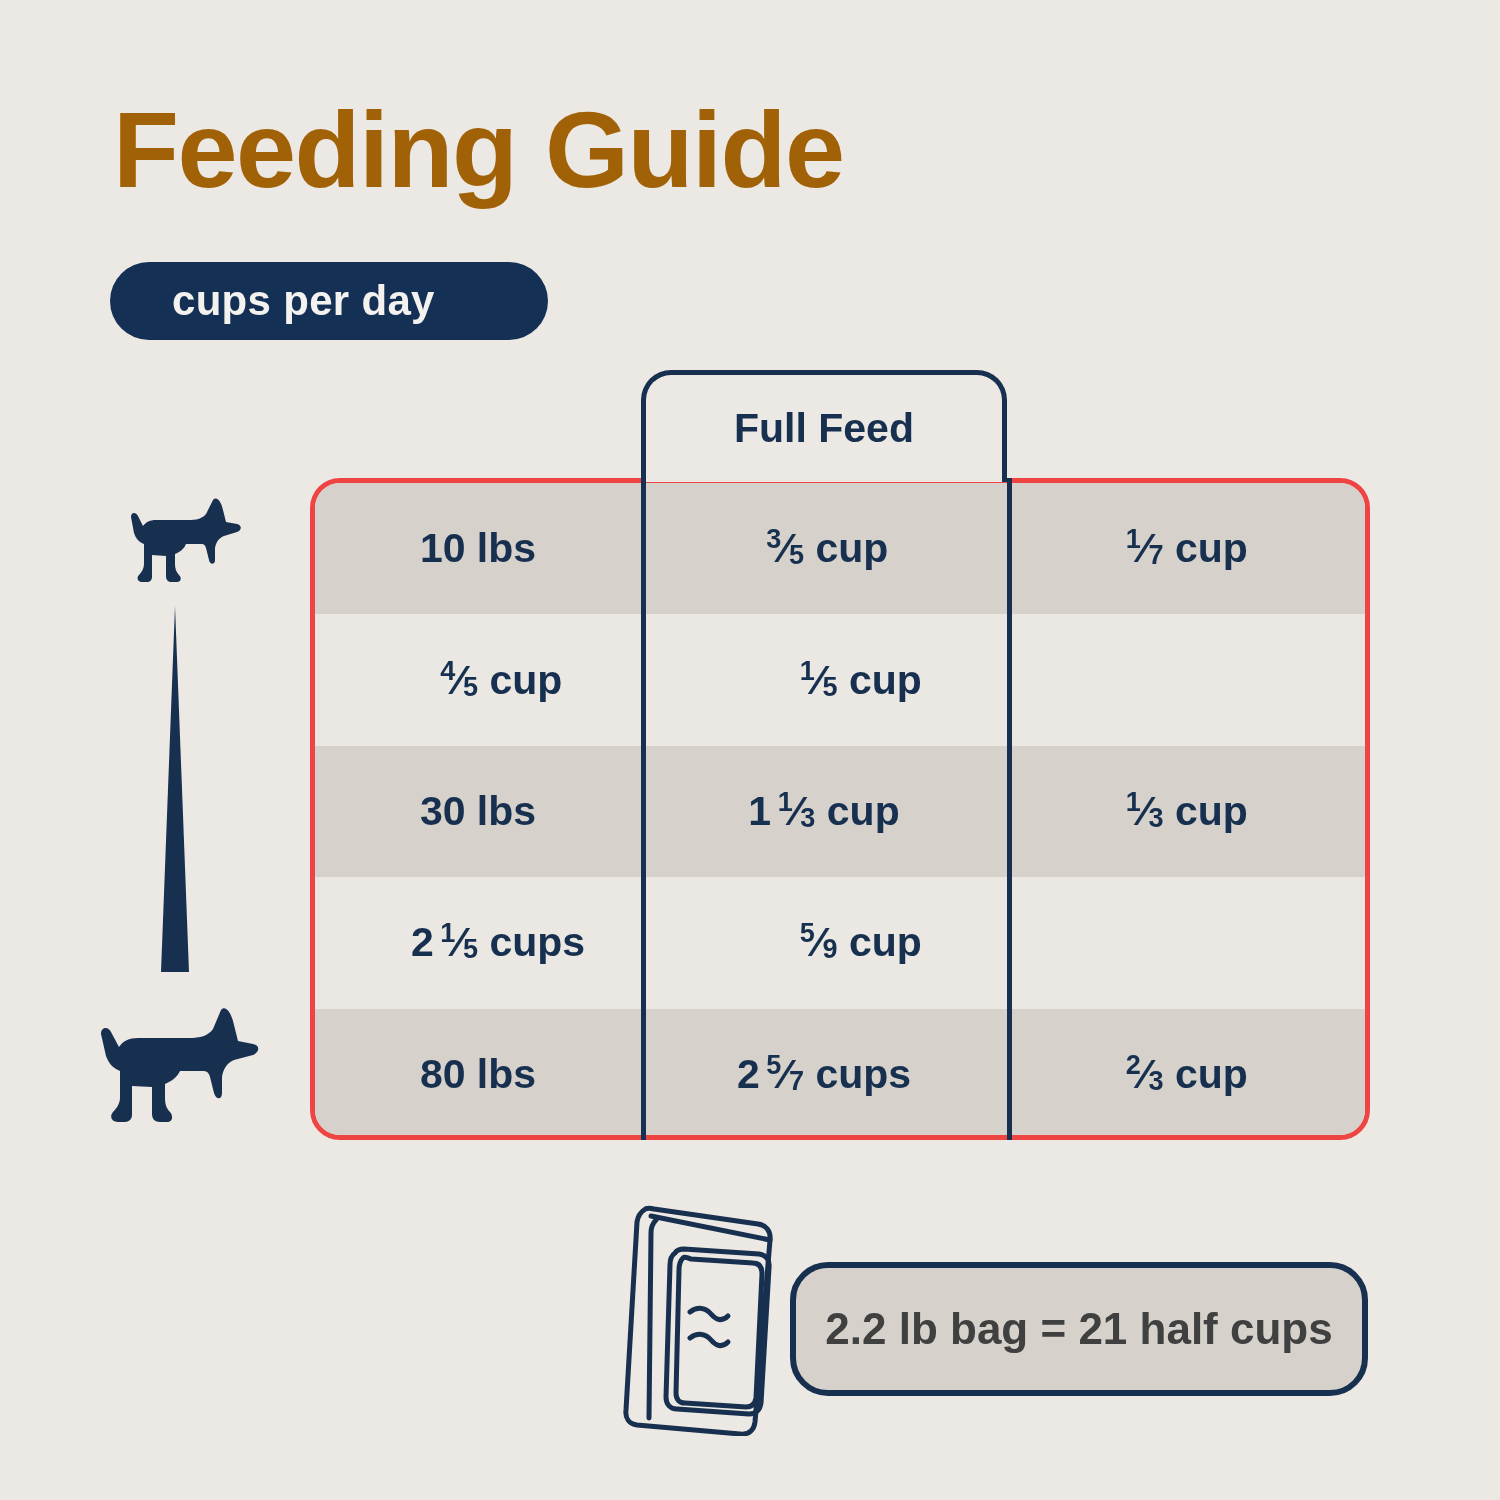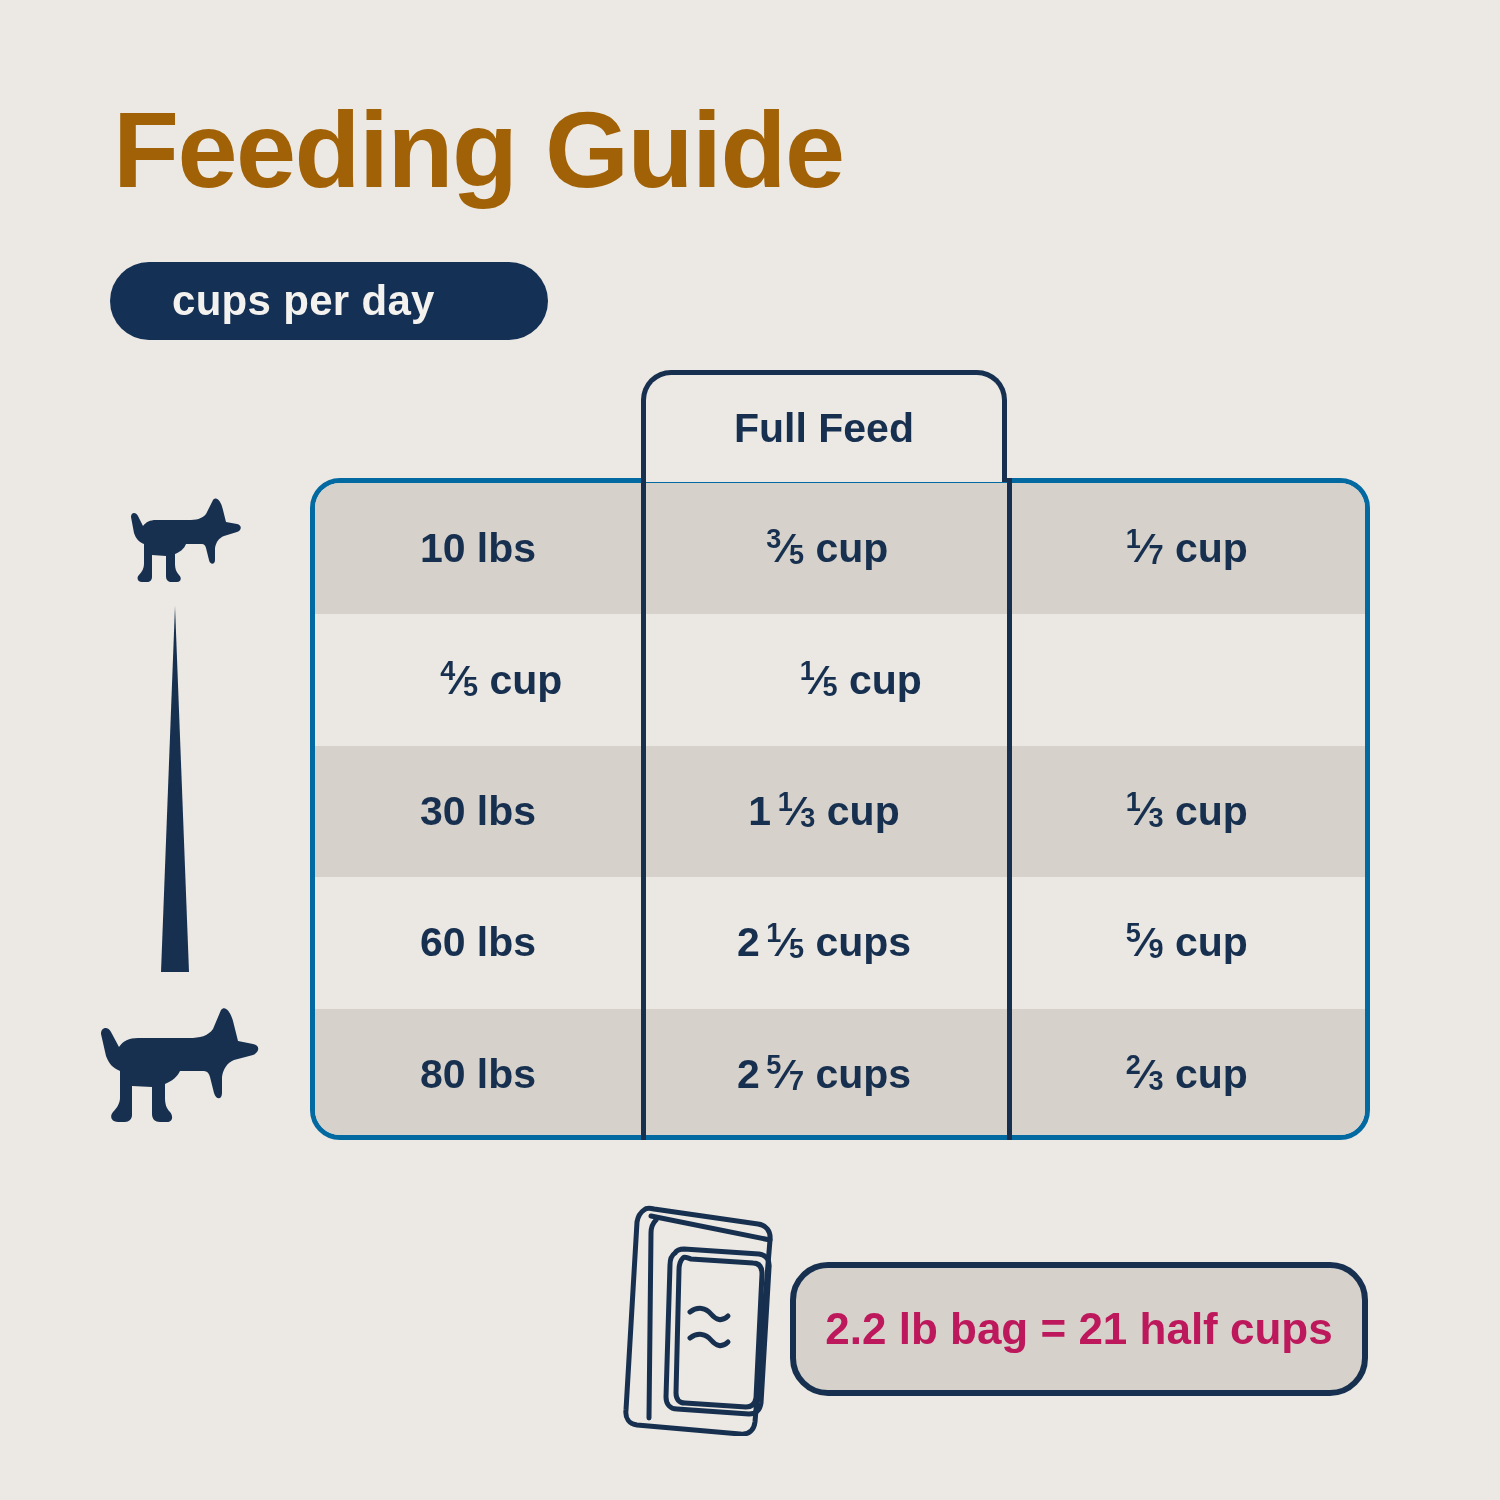--- a/index.html
+++ b/index.html
@@ -124,21 +124,21 @@
     line-height: 0;
   }
 
   
   .tbl-body {
     position: absolute;
     left: 0;
     top: 108px;
     width: 1060px;
     height: 662px;
-    border: 5px solid #0369a1;
+    border: 5px solid #ef4444;
     border-radius: 30px;
     box-sizing: border-box;
     overflow: hidden;
     z-index: 2;
   }
   .row {
     display: flex;
     height: 131.4px;
     align-items: center;
   }
@@ -207,21 +207,21 @@
     border-radius: 38px;
     box-sizing: border-box;
     display: flex;
     align-items: center;
     justify-content: center;
     z-index: 2;
   }
   .footer-text {
     font-size: 44px;
     font-weight: 700;
-    color: #be185d;
+    color: #404040;
     line-height: 1;
     white-space: nowrap;
   }
 
   .bag {
     position: absolute;
     left: 618px;
     top: 1196px;
     width: 210px;
     height: 240px;
@@ -300,21 +300,20 @@
         <div class="cell c0">30 lbs</div>
         <div class="cell c1">
           <span class="whole">1</span><span class="frac"><span class="num">1</span><span class="sl">⁄</span><span class="den">3</span></span>&nbsp;<span>cup</span>
         </div>
         <div class="cell c2">
           <span class="whole"></span><span class="frac"><span class="num">1</span><span class="sl">⁄</span><span class="den">3</span></span>&nbsp;<span>cup</span>
         </div>
       </div>
 
       <div class="row even">
-        <div class="cell c0">60 lbs</div>
         <div class="cell c1">
           <span class="whole">2</span><span class="frac"><span class="num">1</span><span class="sl">⁄</span><span class="den">5</span></span>&nbsp;<span>cups</span>
         </div>
         <div class="cell c2">
           <span class="whole"></span><span class="frac"><span class="num">5</span><span class="sl">⁄</span><span class="den">9</span></span>&nbsp;<span>cup</span>
         </div>
       </div>
 
       <div class="row odd">
         <div class="cell c0">80 lbs</div>

